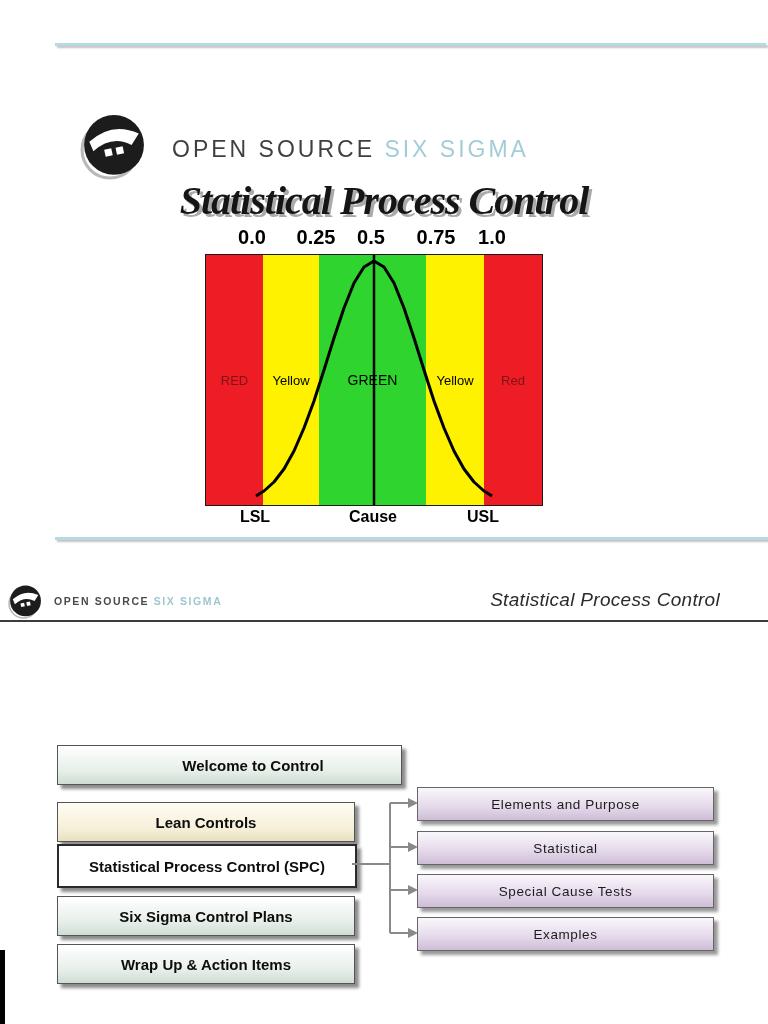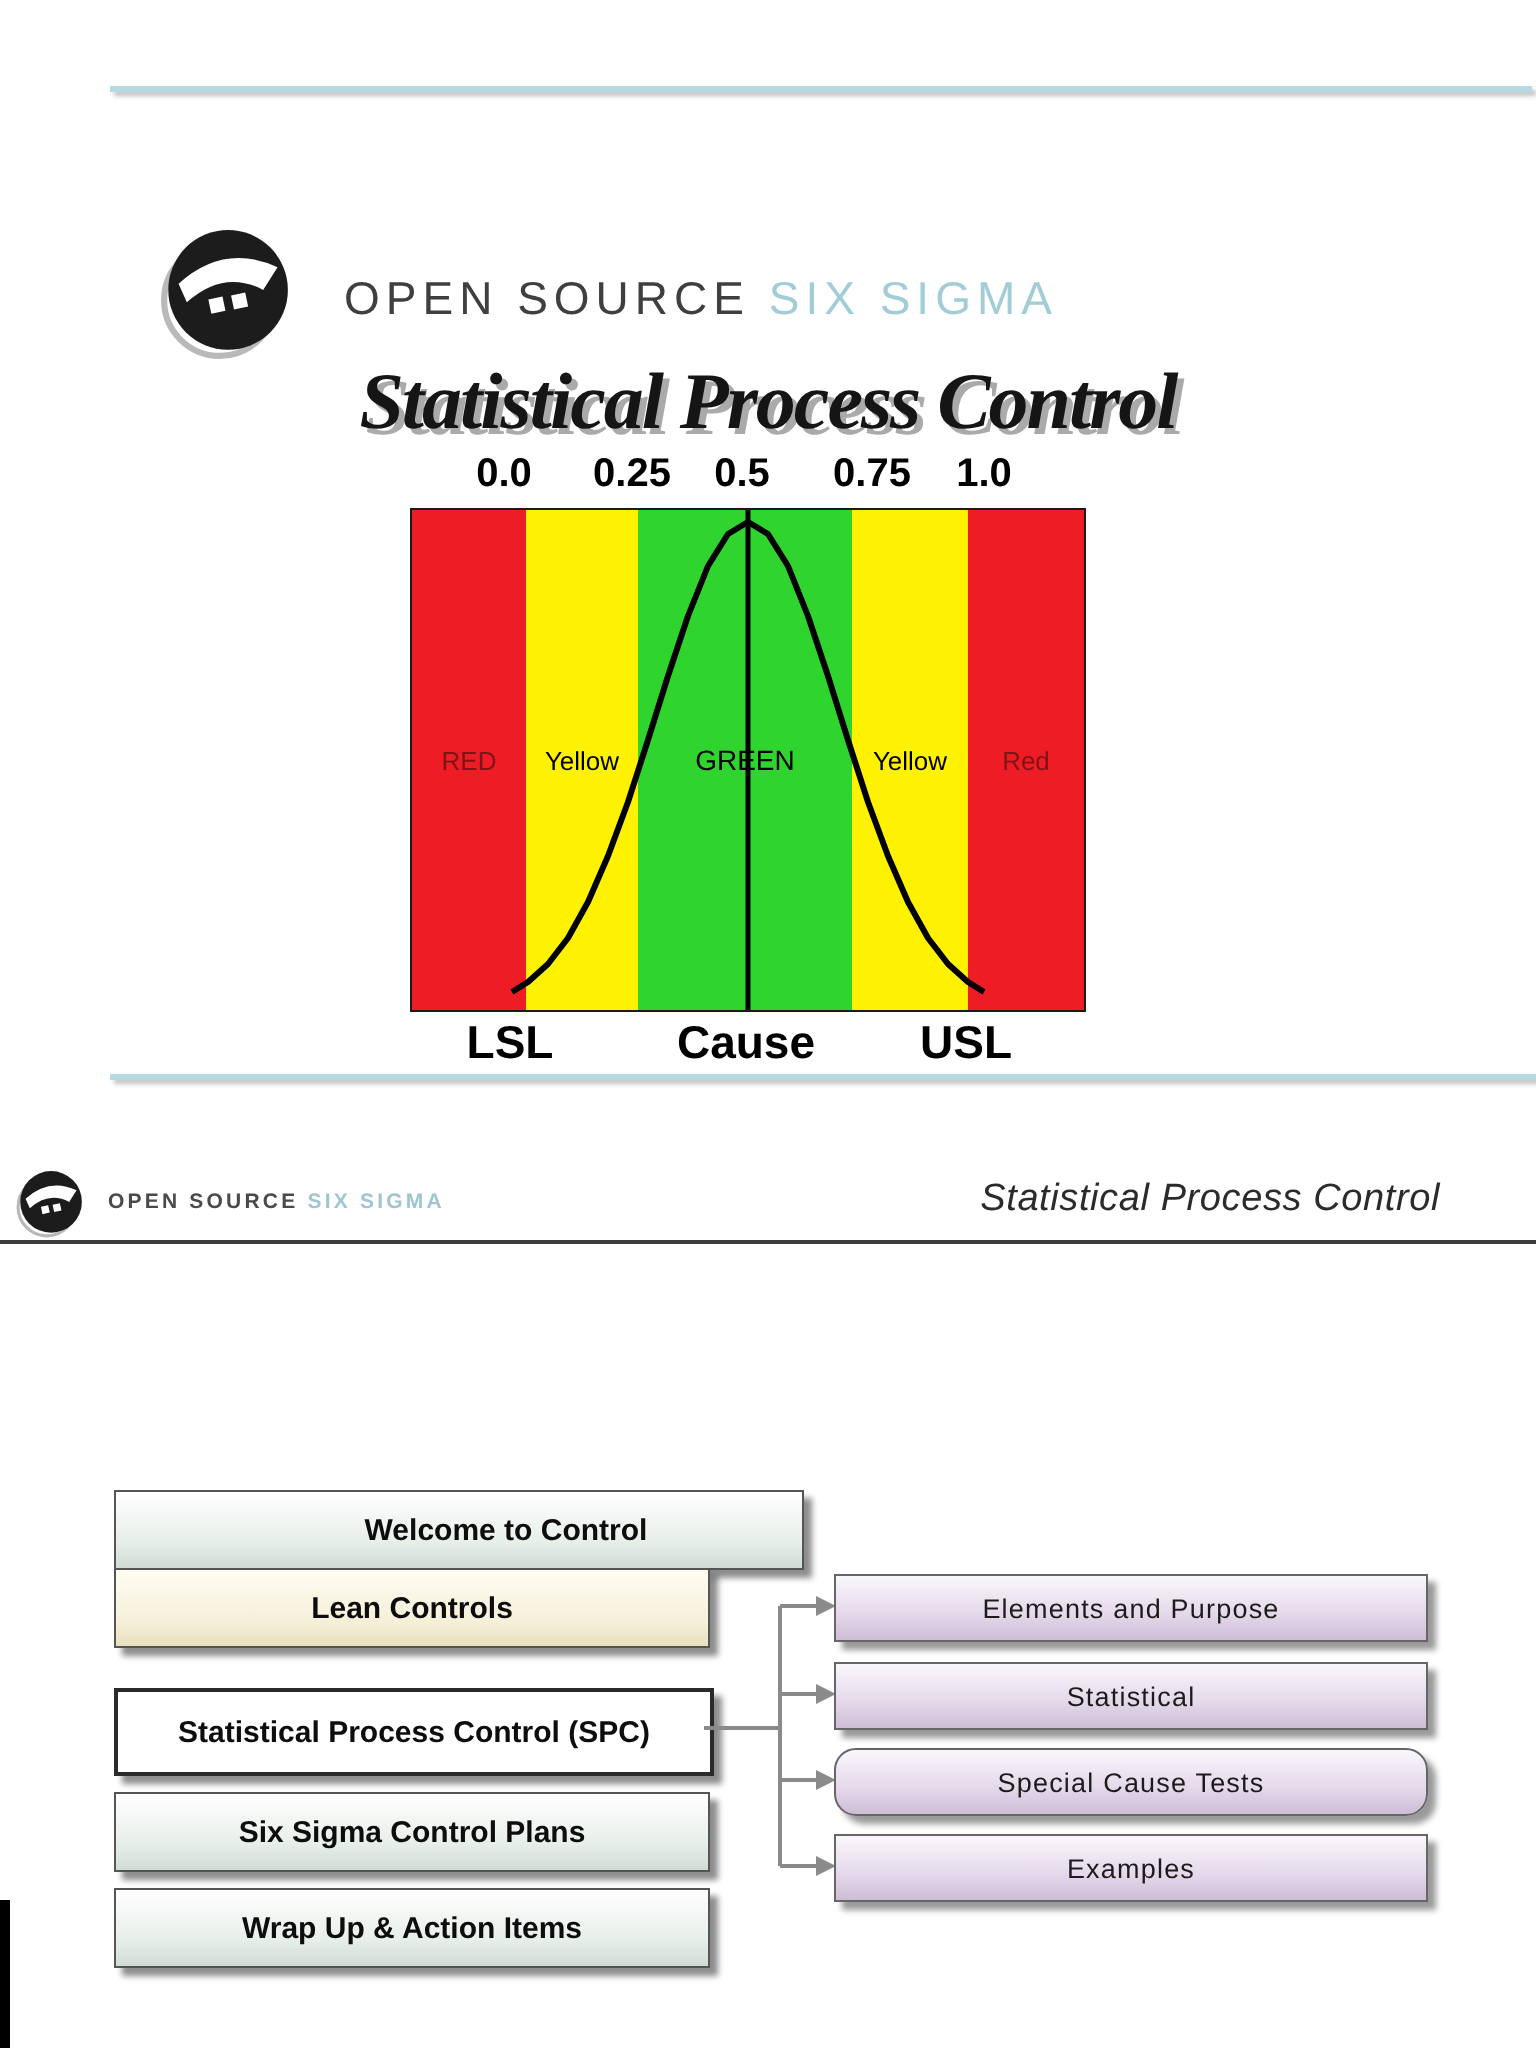--- a/index.html
+++ b/index.html
@@ -28,46 +28,46 @@
   .chart{position:absolute;left:205px;top:254px;width:336px;height:250px;border:1px solid #1a1a1a;display:flex;}
   .zone{display:flex;align-items:center;justify-content:center;font-weight:normal;font-size:13px;}
   .z0{width:57px;background:#ee1c25;color:#7e1416;}
   .z1{width:56px;background:#fff200;color:#000;}
   .z2{width:107px;background:#2fd42f;color:#000;font-size:14px;}
   .z3{width:58px;background:#fff200;color:#000;}
   .z4{width:58px;background:#ee1c25;color:#7e1416;}
   .curve-svg{position:absolute;left:0;top:0;width:336px;height:250px;pointer-events:none;}
 
   .chart-bottom{position:absolute;left:205px;top:508px;width:336px;height:30px;}
-  .cb-label{position:absolute;top:0;transform:translateX(-50%);font-weight:bold;font-size:23px;color:#000;white-space:nowrap;}
+  .cb-label{position:absolute;top:0;transform:translateX(-50%);font-weight:bold;font-size:16px;color:#000;white-space:nowrap;}
   .cb0{left:50px;} .cb1{left:168px;} .cb2{left:278px;}
 
   
   .logo-sm{position:absolute;left:8px;top:585px;width:34px;height:34px;}
   .brand-sm{position:absolute;left:54px;top:595px;font-size:10.5px;font-weight:bold;letter-spacing:1.6px;color:#4a4a4a;white-space:nowrap;}
   .brand-sm .six{color:#9fc6cf;}
   .hdr-title{position:absolute;right:48px;top:589px;font-style:italic;font-size:19px;color:#2b2b2b;letter-spacing:.3px;}
   .hdr-rule{position:absolute;left:0;top:620px;width:768px;height:2px;background:#3c3c3c;}
 
   
   .btn-left{position:absolute;left:57px;width:296px;height:38px;display:flex;align-items:center;justify-content:center;
     border:1px solid #555;box-shadow:4px 4px 3px rgba(0,0,0,.45);
     background:linear-gradient(#ffffff 0%,#e7efe9 65%,#cfdcd4 100%);
     font-weight:bold;font-size:15px;color:#0d0d0d;text-align:center;}
   .bl0{top:745px;padding-left:47px;}
-  .bl1{top:784px;background:linear-gradient(#fffdf3 0%,#f5efd8 70%,#e8e0bd 100%);text-align:right;}
+  .bl1{top:802px;background:linear-gradient(#fffdf3 0%,#f5efd8 70%,#e8e0bd 100%);text-align:right;}
   .bl2{top:844px;height:40px;background:#ffffff;border:2px solid #2a2a2a;}
   .bl3{top:896px;}
   .bl4{top:944px;}
 
   .btn-right{position:absolute;left:417px;width:295px;height:32px;display:flex;align-items:center;justify-content:center;
     border:1px solid #666;box-shadow:4px 4px 3px rgba(0,0,0,.4);
     background:linear-gradient(#faf7fb 0%,#e4d8ea 60%,#cdbdd6 100%);
     font-size:13.5px;letter-spacing:.6px;color:#1c1c1c;}
-  .br0{top:787px;} .br1{top:831px;} .br2{top:874px;border-radius:11px;} .br3{top:917px;}
+  .br0{top:787px;} .br1{top:831px;} .br2{top:874px;} .br3{top:917px;}
 
   .connector-svg{position:absolute;left:352px;top:778px;width:66px;height:180px;}
 
   .black-bar{position:absolute;left:0;top:950px;width:5px;height:74px;background:#000;}
 </style>
 </head>
 <body>
 
 <svg width="0" height="0" style="position:absolute">
   <symbol id="osss-logo" viewBox="0 0 64 64">

